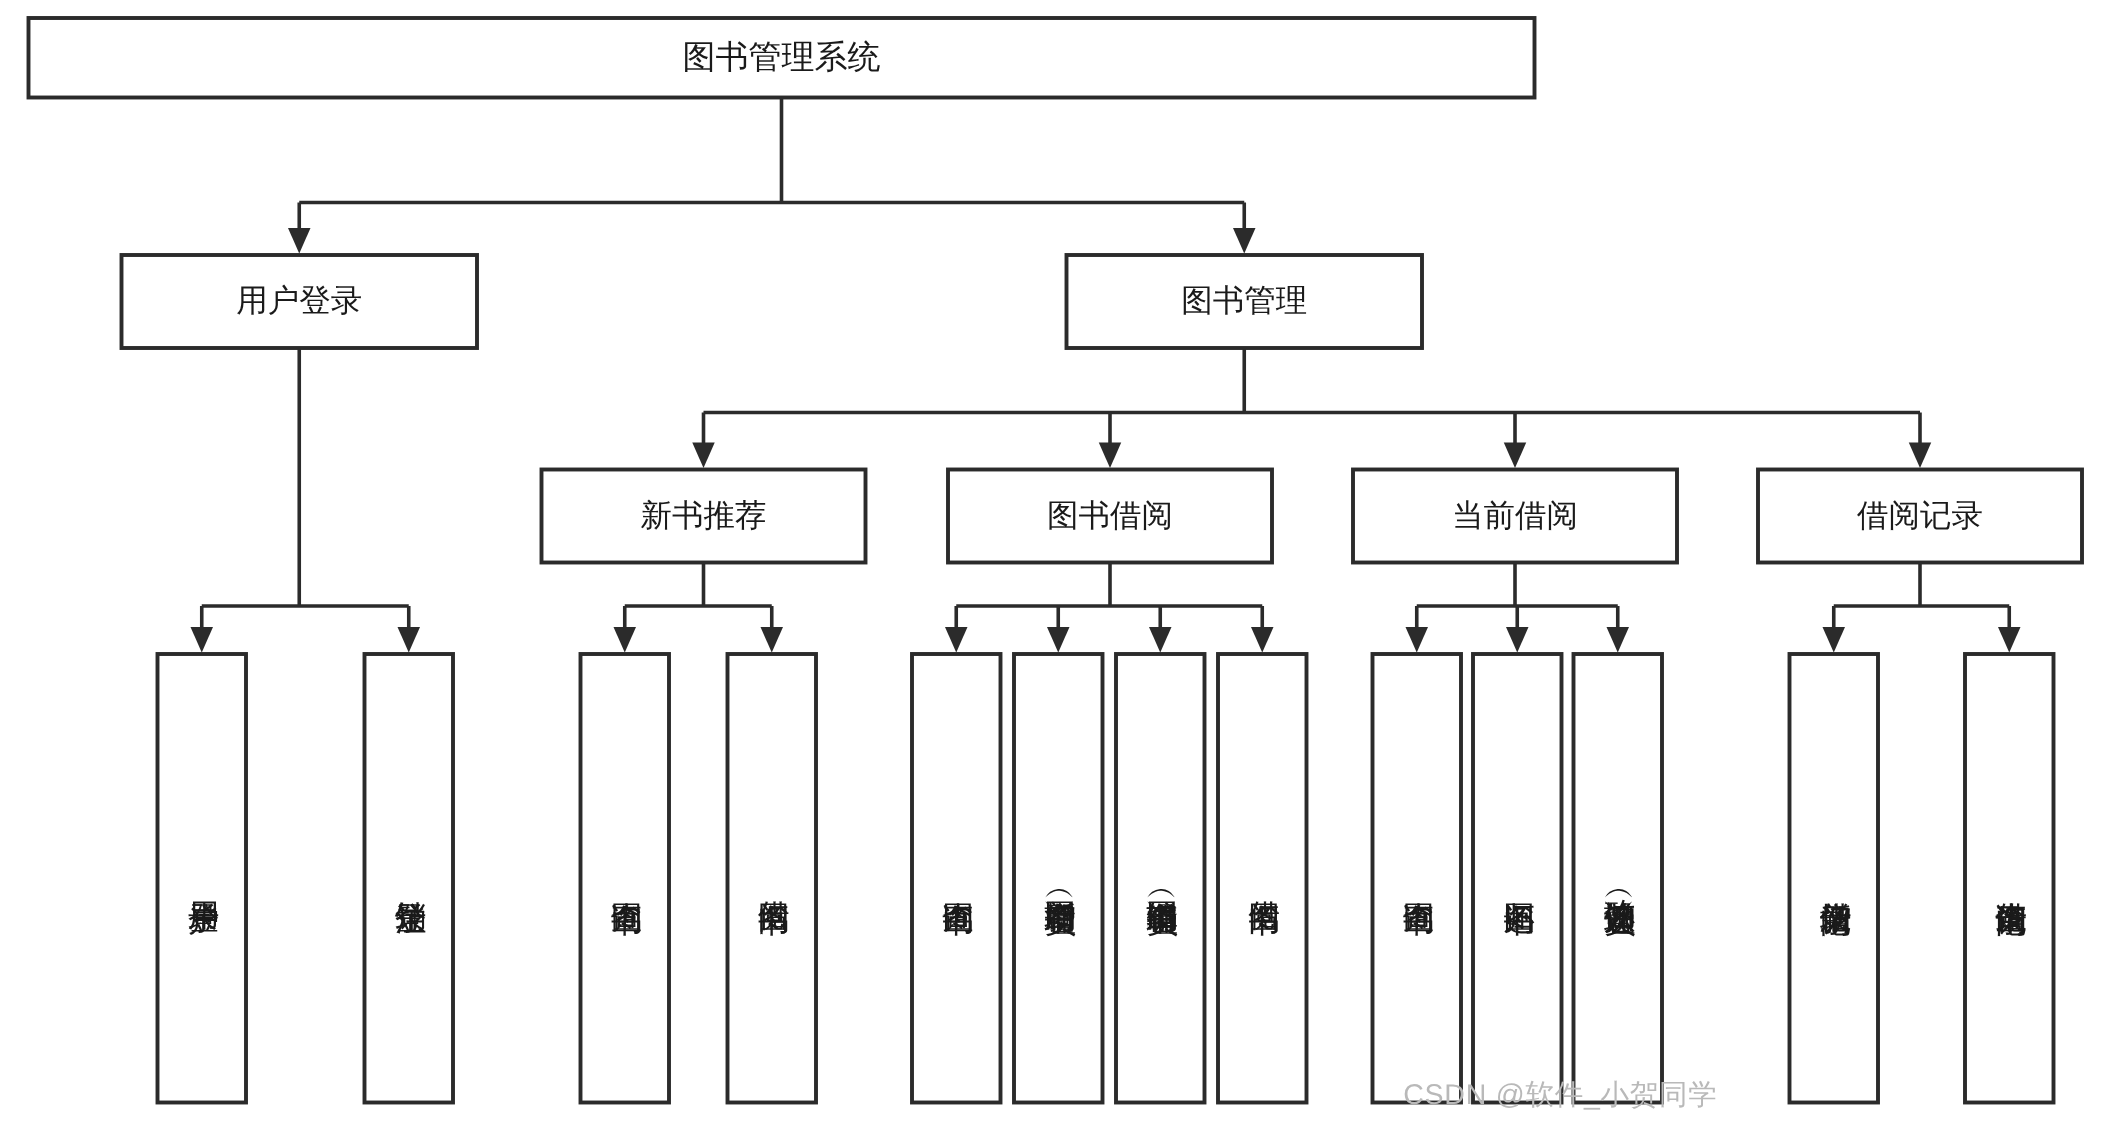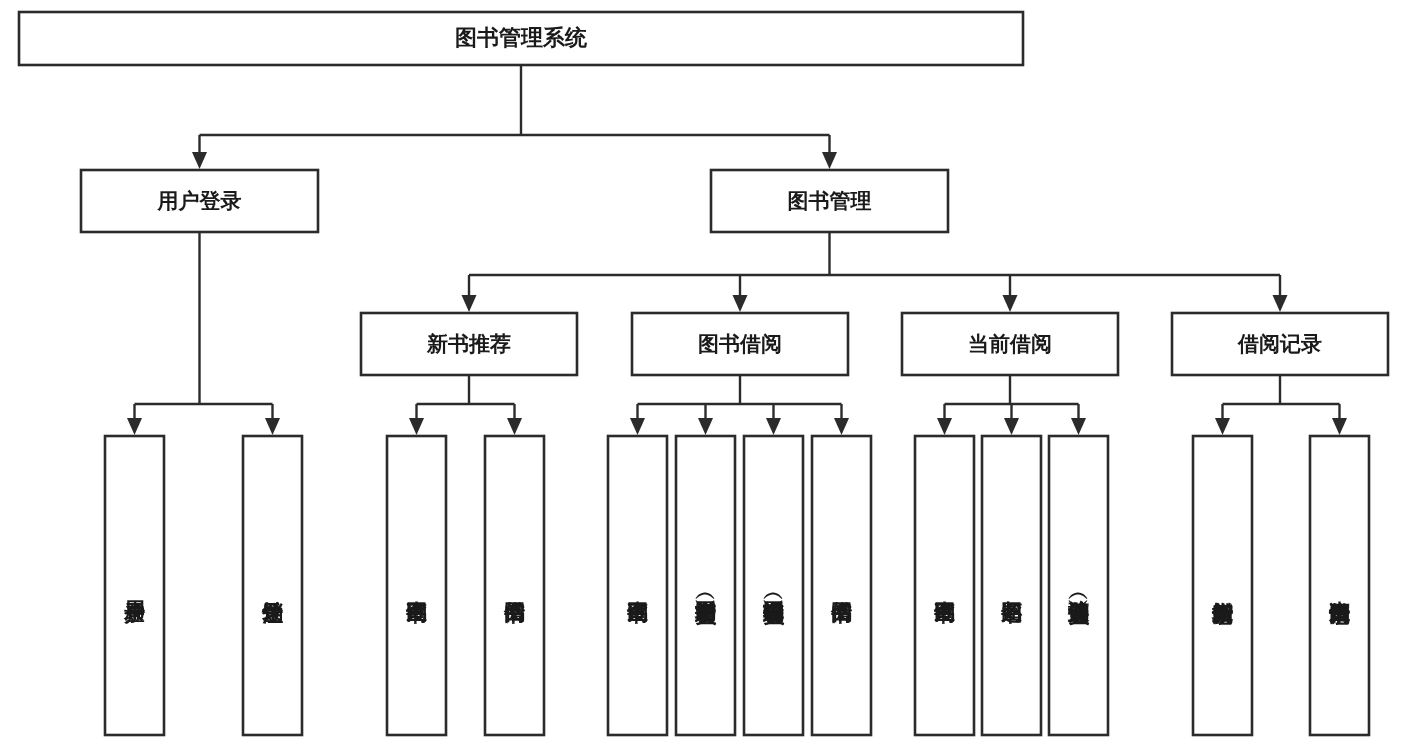--- a/index.html
+++ b/index.html
@@ -11,21 +11,20 @@
     width: 1405px;
     height: 747px;
     font-family: "Liberation Sans", "DejaVu Sans", sans-serif;
     overflow: hidden;
     position: relative;
   }
   #diagram-root {
     position: relative;
     width: 1153px;
     height: 747px;
-    font-weight: bold;
   }
   svg#flow {
     position: absolute;
     top: 0; left: 0;
     width: 1405px;
     height: 747px;
   }
   .node-rect {
     fill: #ffffff;
     stroke: #2b2b2b;
@@ -221,13 +220,14 @@
       <div class="leaf-label" style="left: 676px; top: 436px; width: 59px; height: 299px;">新增图书（管理员）</div>
       <div class="leaf-label" style="left: 744px; top: 436px; width: 59px; height: 299px;">编辑图书（管理员）</div>
       <div class="leaf-label" style="left: 812px; top: 436px; width: 59px; height: 299px;">借阅图书</div>
       <div class="leaf-label" style="left: 915px; top: 436px; width: 59px; height: 299px;">查询图书</div>
       <div class="leaf-label" style="left: 982px; top: 436px; width: 59px; height: 299px;">归还图书</div>
       <div class="leaf-label" style="left: 1049px; top: 436px; width: 59px; height: 299px;">确认归还（管理员）</div>
       <div class="leaf-label" style="left: 1193px; top: 436px; width: 59px; height: 299px;">新增借阅记录</div>
       <div class="leaf-label" style="left: 1310px; top: 436px; width: 59px; height: 299px;">查询借阅记录</div>
     </div>
 
+  <div class="watermark">CSDN @软件_小贺同学</div>
 </div>
 
 </body></html>

